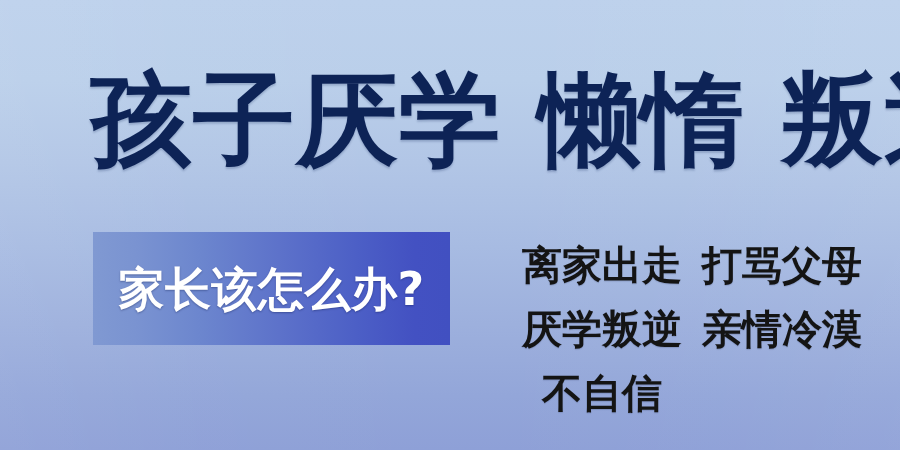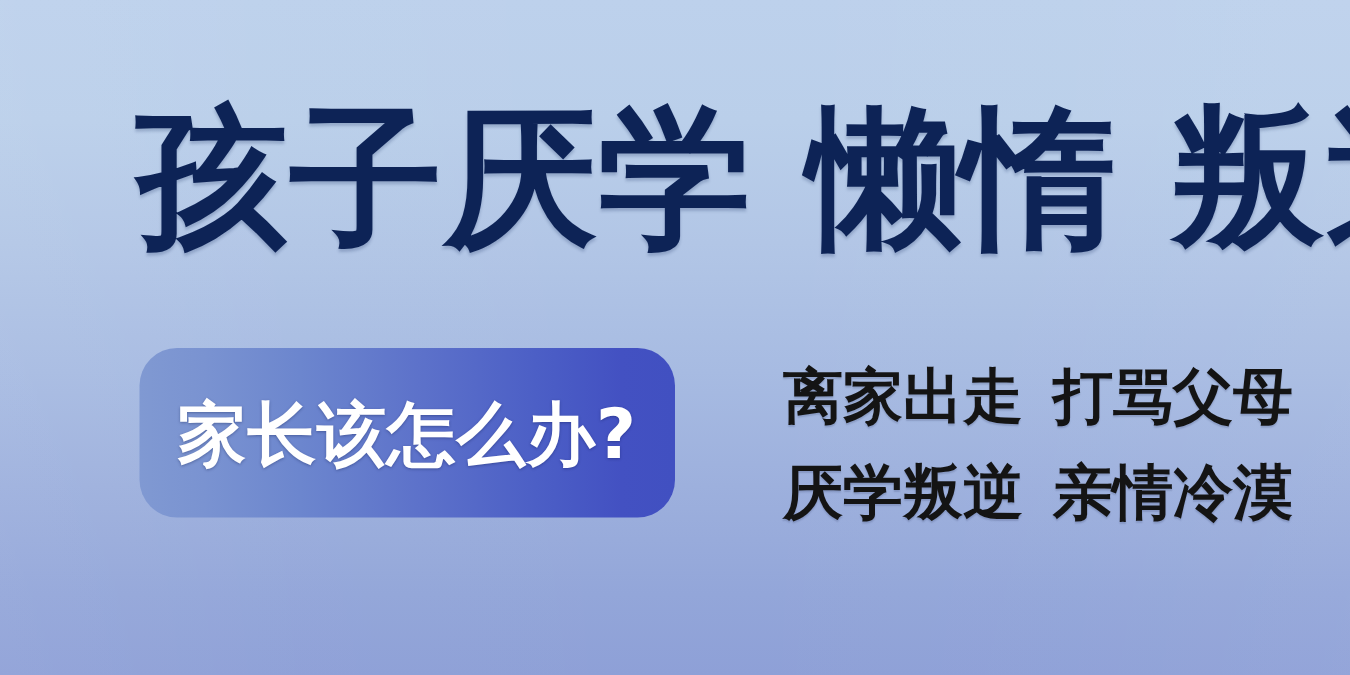--- a/index.html
+++ b/index.html
@@ -74,21 +74,20 @@
         #7a93d1 12%,
         #6c86ce 30%,
         #5d72ca 52%,
         #4c5fc6 74%,
         #4351c2 90%,
         #4150c1 100%);
     display: flex;
     align-items: center;
     justify-content: center;
     z-index: 3;
-    border-radius: 25px;
   }
   .banner-text {
     color: #ffffff;
     font-size: 46px;
     font-weight: 700;
     letter-spacing: 0.5px;
     line-height: 1;
     white-space: nowrap;
     font-family: "DejaVu Sans", "Liberation Sans", sans-serif;
     text-shadow: 0 1px 2px rgba(10,20,70,0.35);
@@ -143,17 +142,18 @@
     </div>
 
     <div class="symptom-row">
       <span class="symptom-a">厌学叛逆</span>
       <span class="symptom-gap"></span>
       <span class="symptom-b">亲情冷漠</span>
     </div>
 
     <div class="symptom-row">
       <span class="symptom-gap"></span>
+      <span class="symptom-b">不自信</span>
     </div>
 
   </div>
 
 </div>
 
 </body></html>

